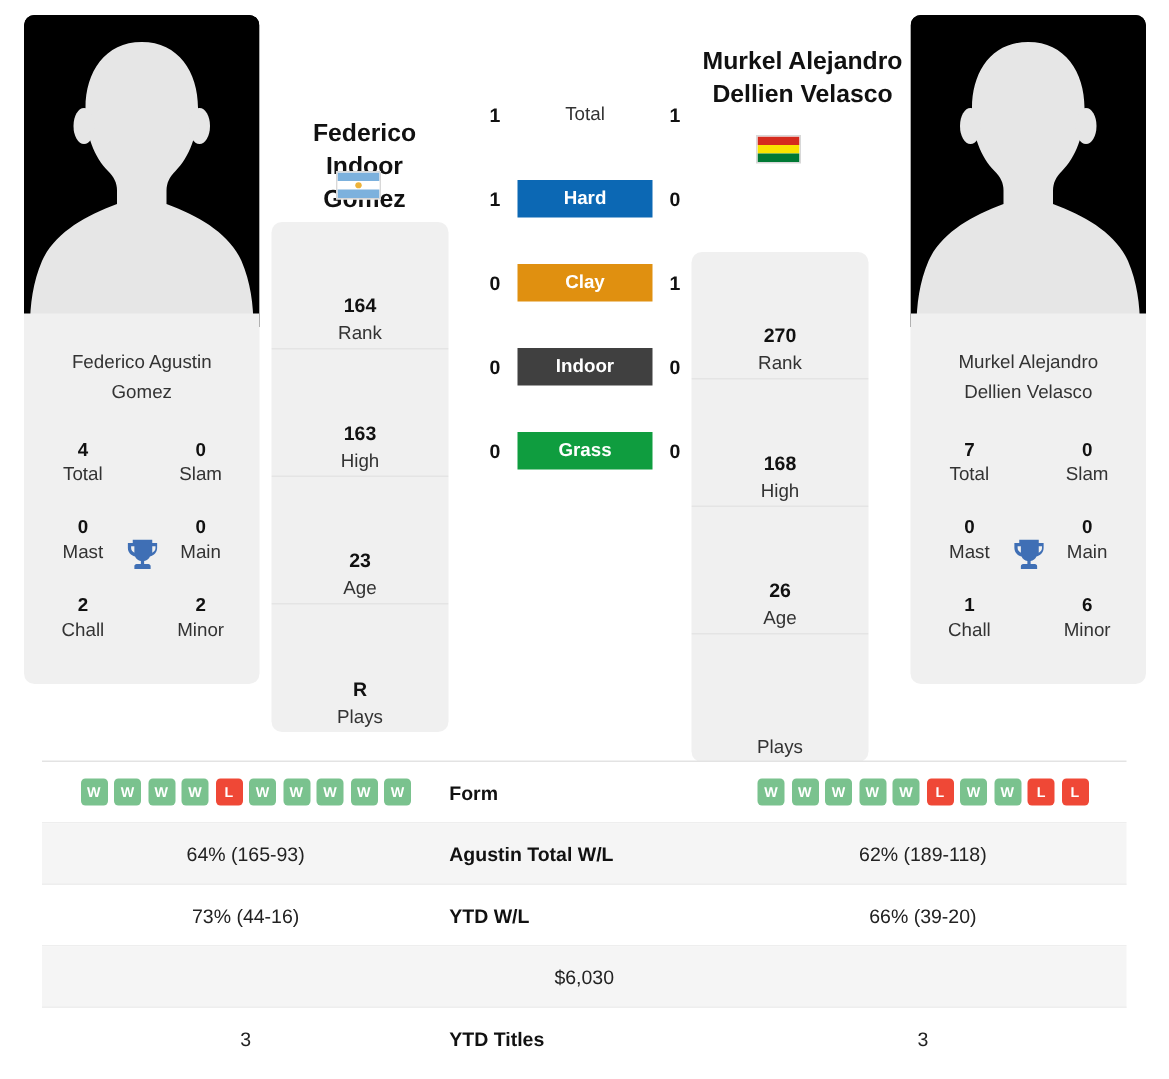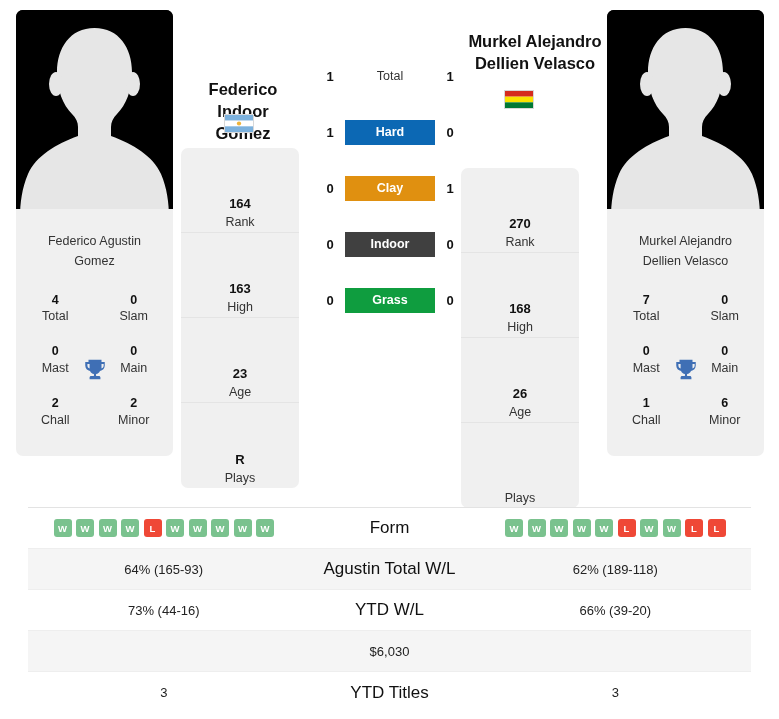--- a/index.html
+++ b/index.html
@@ -196,23 +196,23 @@
     flex: 1 1 0;
     display: flex;
     align-items: center;
     justify-content: center;
     font-size: 13px;
     color: #222222;
     padding: 0 4px;
   }
   .st-mid {
     flex: 0 0 180px;
-    text-align: center;
-    font-size: 17px;
-    font-weight: normal;
+    text-align: left;
+    font-size: 13px;
+    font-weight: bold;
     color: #111111;
   }
 
   .form-strip { display: flex; gap: 4.5px; }
   .form-badge {
     width: 18px;
     height: 18px;
     border-radius: 3px;
     display: flex;
     align-items: center;

